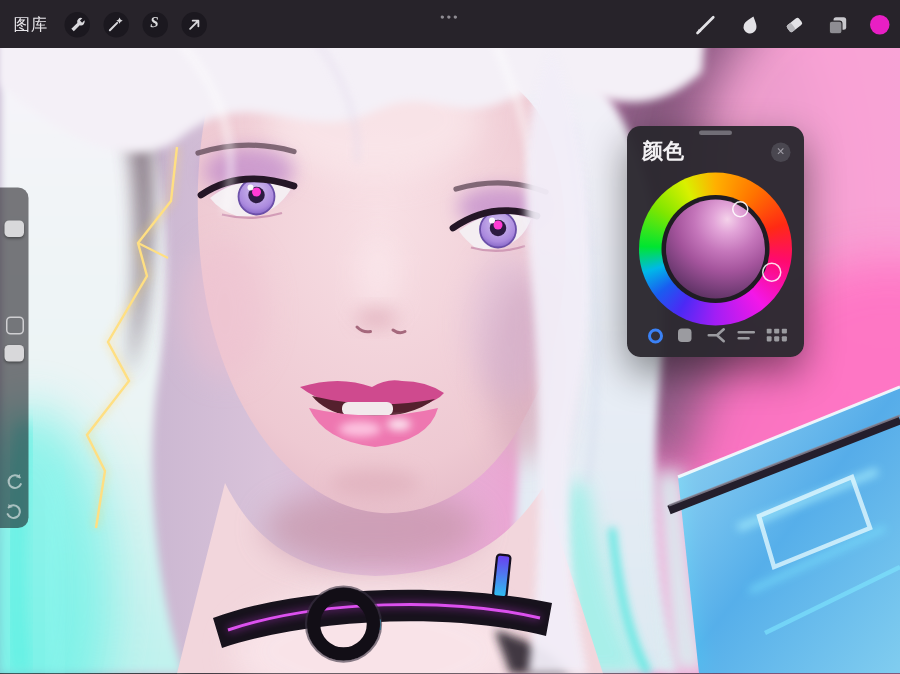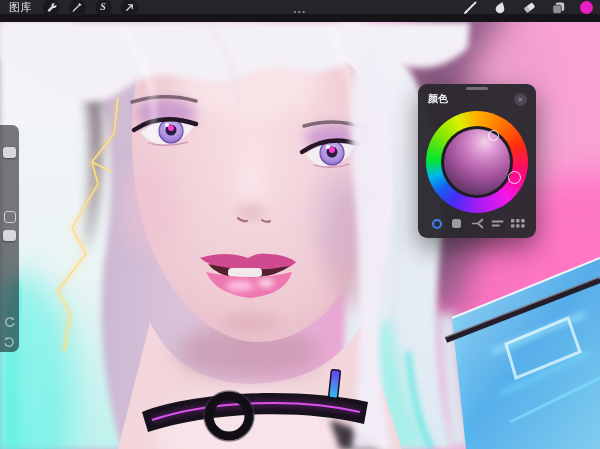--- a/index.html
+++ b/index.html
@@ -3,21 +3,21 @@
 <meta charset="utf-8">
 <style>
   html,body{margin:0;padding:0;}
   body{
     width:600px;height:449px;position:relative;overflow:hidden;
     background:#161419;font-family:"Liberation Sans",sans-serif;
     -webkit-font-smoothing:antialiased;
   }
   
   .toolbar{
-    position:absolute;top:0;left:0;right:0;height:14px;
+    position:absolute;top:0;left:0;right:0;height:32px;
     background:#27232a;display:flex;align-items:center;z-index:40;
   }
   .gallery-label{
     color:#e6e4e8;font-size:11px;padding:0 6px 0 9px;letter-spacing:.5px;cursor:default;
   }
   .tool-circle{
     width:17px;height:17px;border-radius:50%;background:#1b181f;
     display:flex;align-items:center;justify-content:center;margin:0 4.5px;flex:0 0 auto;
   }
   .tool-circle svg{display:block;}
@@ -40,21 +40,21 @@
   .s-modify{position:absolute;left:4px;width:10px;height:10px;border:1.5px solid #cfcfd2;border-radius:3px;background:transparent;}
   .s-undo,.s-redo{position:absolute;left:3px;width:13px;height:13px;opacity:.55;}
   
   .color-panel{
     position:absolute;left:418px;top:84px;width:118px;height:154px;
     background:rgba(43,40,47,.97);border-radius:9px;z-index:35;
     box-shadow:0 10px 26px rgba(0,0,0,.45);
   }
   .drag-bar{position:absolute;top:3px;left:50%;transform:translateX(-50%);width:22px;height:3px;border-radius:2px;background:#716e76;}
   .panel-head{display:flex;align-items:center;justify-content:space-between;padding:8px 9px 0 10px;}
-  .panel-title{color:#f2f0f3;font-size:10px;font-weight:bold;font-family:Liberation Mono, monospace;}
+  .panel-title{color:#f2f0f3;font-size:14px;font-weight:bold;font-family:Liberation Mono, monospace;}
   .close-btn{width:13px;height:13px;border-radius:50%;background:#4a4750;color:#a09da6;
     font-size:7px;display:flex;align-items:center;justify-content:center;line-height:1;cursor:default;}
   .wheel{position:relative;width:102px;height:102px;margin:5px auto 0;}
   .hue-ring{
     position:absolute;inset:0;border-radius:50%;
     background:conic-gradient(from 0deg,
       #ffb000 0deg,#ff7300 35deg,#ff2a14 70deg,#ff0a6e 100deg,
       #f317e8 140deg,#a21ef5 180deg,#4b2af5 210deg,#1a5cf0 232deg,
       #00b8e8 252deg,#00e531 272deg,#7fe600 305deg,#d9f000 335deg,#ffb000 360deg);
   }

